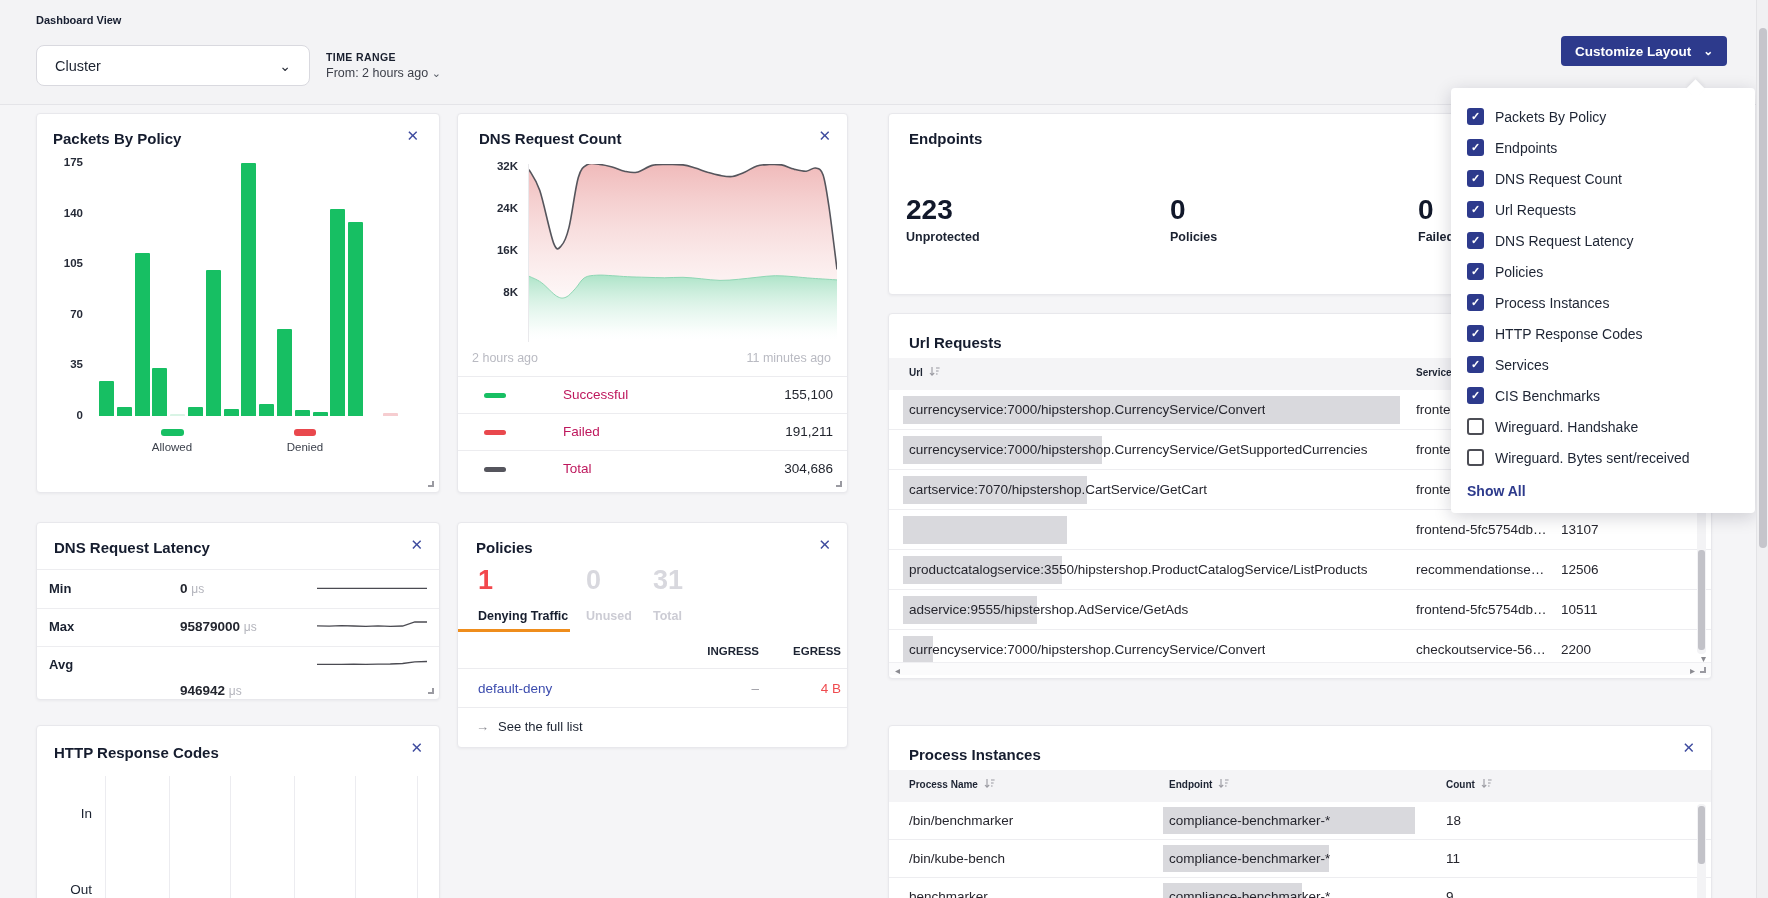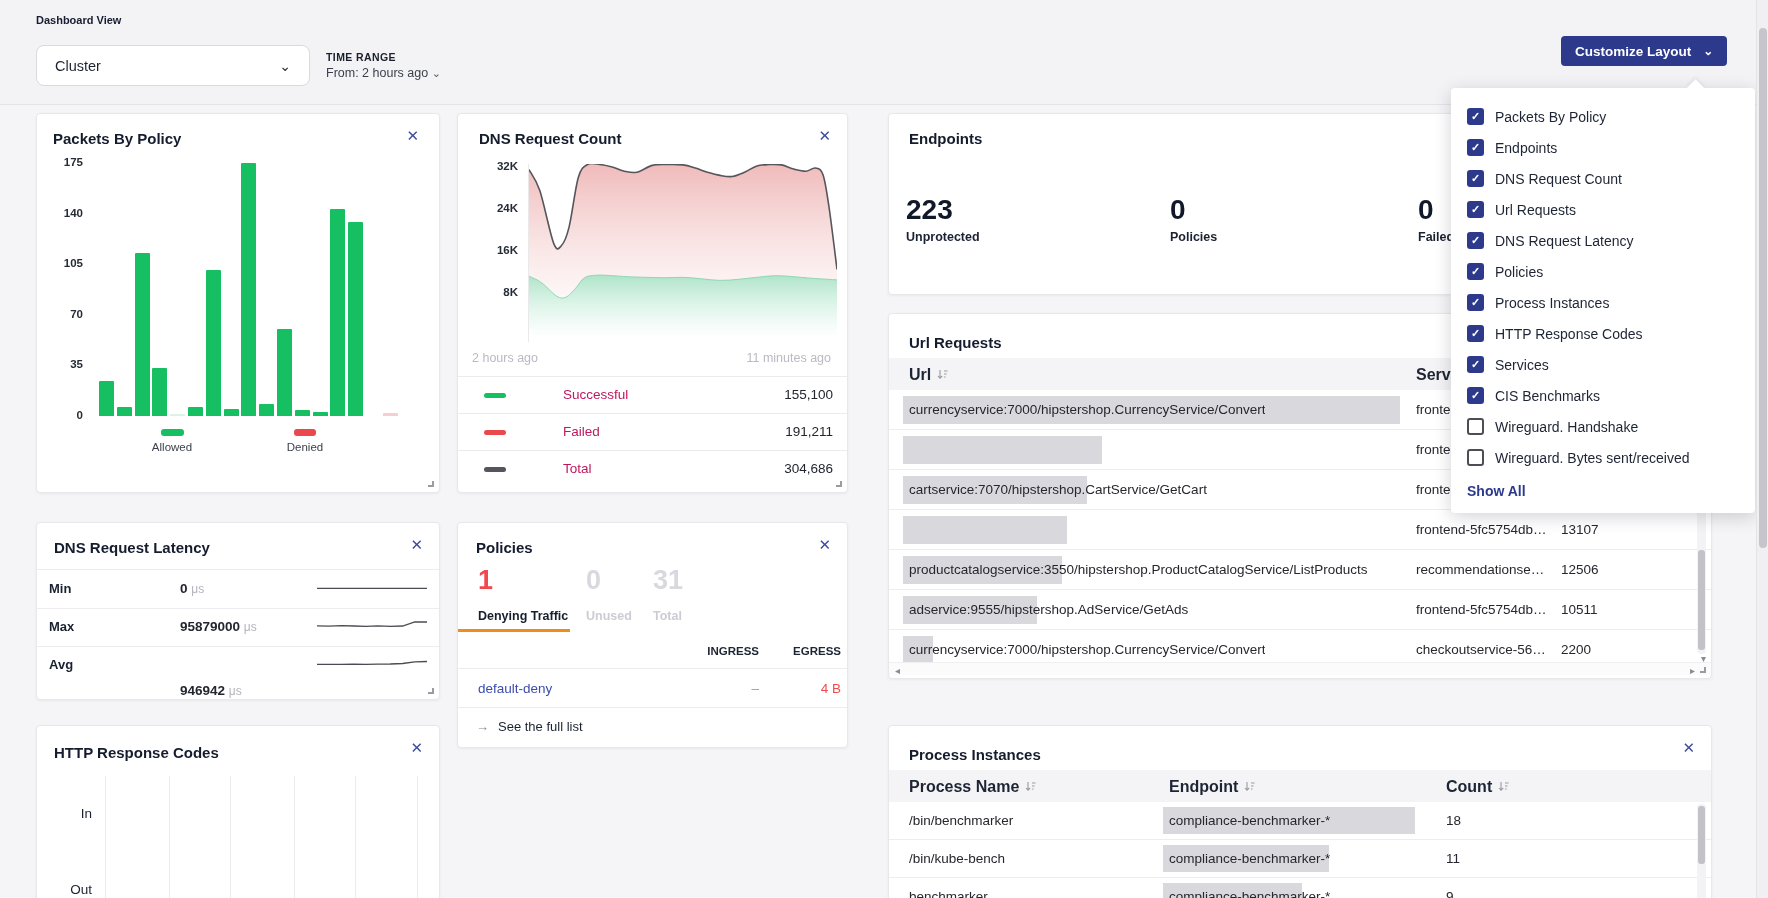--- a/index.html
+++ b/index.html
@@ -52,21 +52,21 @@
   .dns-leg-swatch { position:absolute; left:26px; top:16px; width:22px; height:5px; border-radius:2.5px; }
   .dns-leg-label { position:absolute; left:105px; top:10px; font-size:13.5px; color:#be185d; }
   .dns-leg-value { position:absolute; right:14px; top:10px; font-size:13.5px; font-weight:500; color:#23262f; }
 
   
   .ep-stat-value { position:absolute; top:80px; font-size:28px; font-weight:800; color:#11182a; }
   .ep-stat-label { position:absolute; top:116px; font-size:12.5px; font-weight:700; color:#1a2130; }
 
   
   .tbl-head-band { position:absolute; left:0; top:44px; width:100%; height:32px; background:#f4f4f6; }
-  .tbl-head-cell { position:absolute; top:52px; font-size:16px; font-weight:700; color:#1d2433; display:flex; align-items:center; gap:6px; cursor:pointer; }
+  .tbl-head-cell { position:absolute; top:52px; font-size:10px; font-weight:700; color:#1d2433; display:flex; align-items:center; gap:6px; cursor:pointer; }
   .t-row { position:absolute; left:0; width:100%; border-bottom:1px solid #ededf0; }
   .t-bar { position:absolute; background:#d9d9dd; }
   .t-cell { position:absolute; font-size:13.5px; color:#26262e; white-space:nowrap; }
 
   
   .vscroll { position:absolute; right:5px; width:9px; background:#f3f3f5; border-radius:4px; }
   .vscroll .thumb { position:absolute; left:1px; width:7px; background:#c2c2c8; border-radius:3px; }
   .scroll-arrow { position:absolute; color:#8a8a90; font-size:10px; }
   .hscroll { position:absolute; left:0; bottom:3px; width:100%; height:13px; border-top:1px solid #efeff2; background:#fbfbfc; }
 
@@ -246,20 +246,21 @@
     </div>
   <div id="url-rows">
       <div class="t-row" style="top: 76px; height: 40px;">
         <div class="t-bar" style="left: 14px; top: 6px; height: 28px; width: 497px;"></div>
         <div class="t-cell" style="left: 20px; top: 12px; max-width: 498px; overflow: hidden;">currencyservice:7000/hipstershop.CurrencyService/Convert</div>
         <div class="t-cell" style="left: 527px; top: 12px; max-width: 140px; overflow: hidden;">fronte</div>
         <div class="t-cell" style="left: 672px; top: 12px;"></div>
       </div>
       <div class="t-row" style="top: 116px; height: 40px;">
         <div class="t-bar" style="left: 14px; top: 6px; height: 28px; width: 199px;"></div>
+        <div class="t-cell" style="left: 20px; top: 12px; max-width: 498px; overflow: hidden;">currencyservice:7000/hipstershop.CurrencyService/GetSupportedCurrencies</div>
         <div class="t-cell" style="left: 527px; top: 12px; max-width: 140px; overflow: hidden;">fronte</div>
         <div class="t-cell" style="left: 672px; top: 12px;"></div>
       </div>
       <div class="t-row" style="top: 156px; height: 40px;">
         <div class="t-bar" style="left: 14px; top: 6px; height: 28px; width: 184px;"></div>
         <div class="t-cell" style="left: 20px; top: 12px; max-width: 498px; overflow: hidden;">cartservice:7070/hipstershop.CartService/GetCart</div>
         <div class="t-cell" style="left: 527px; top: 12px; max-width: 140px; overflow: hidden;">fronte</div>
         <div class="t-cell" style="left: 672px; top: 12px;"></div>
       </div>
       <div class="t-row" style="top: 196px; height: 40px;">

